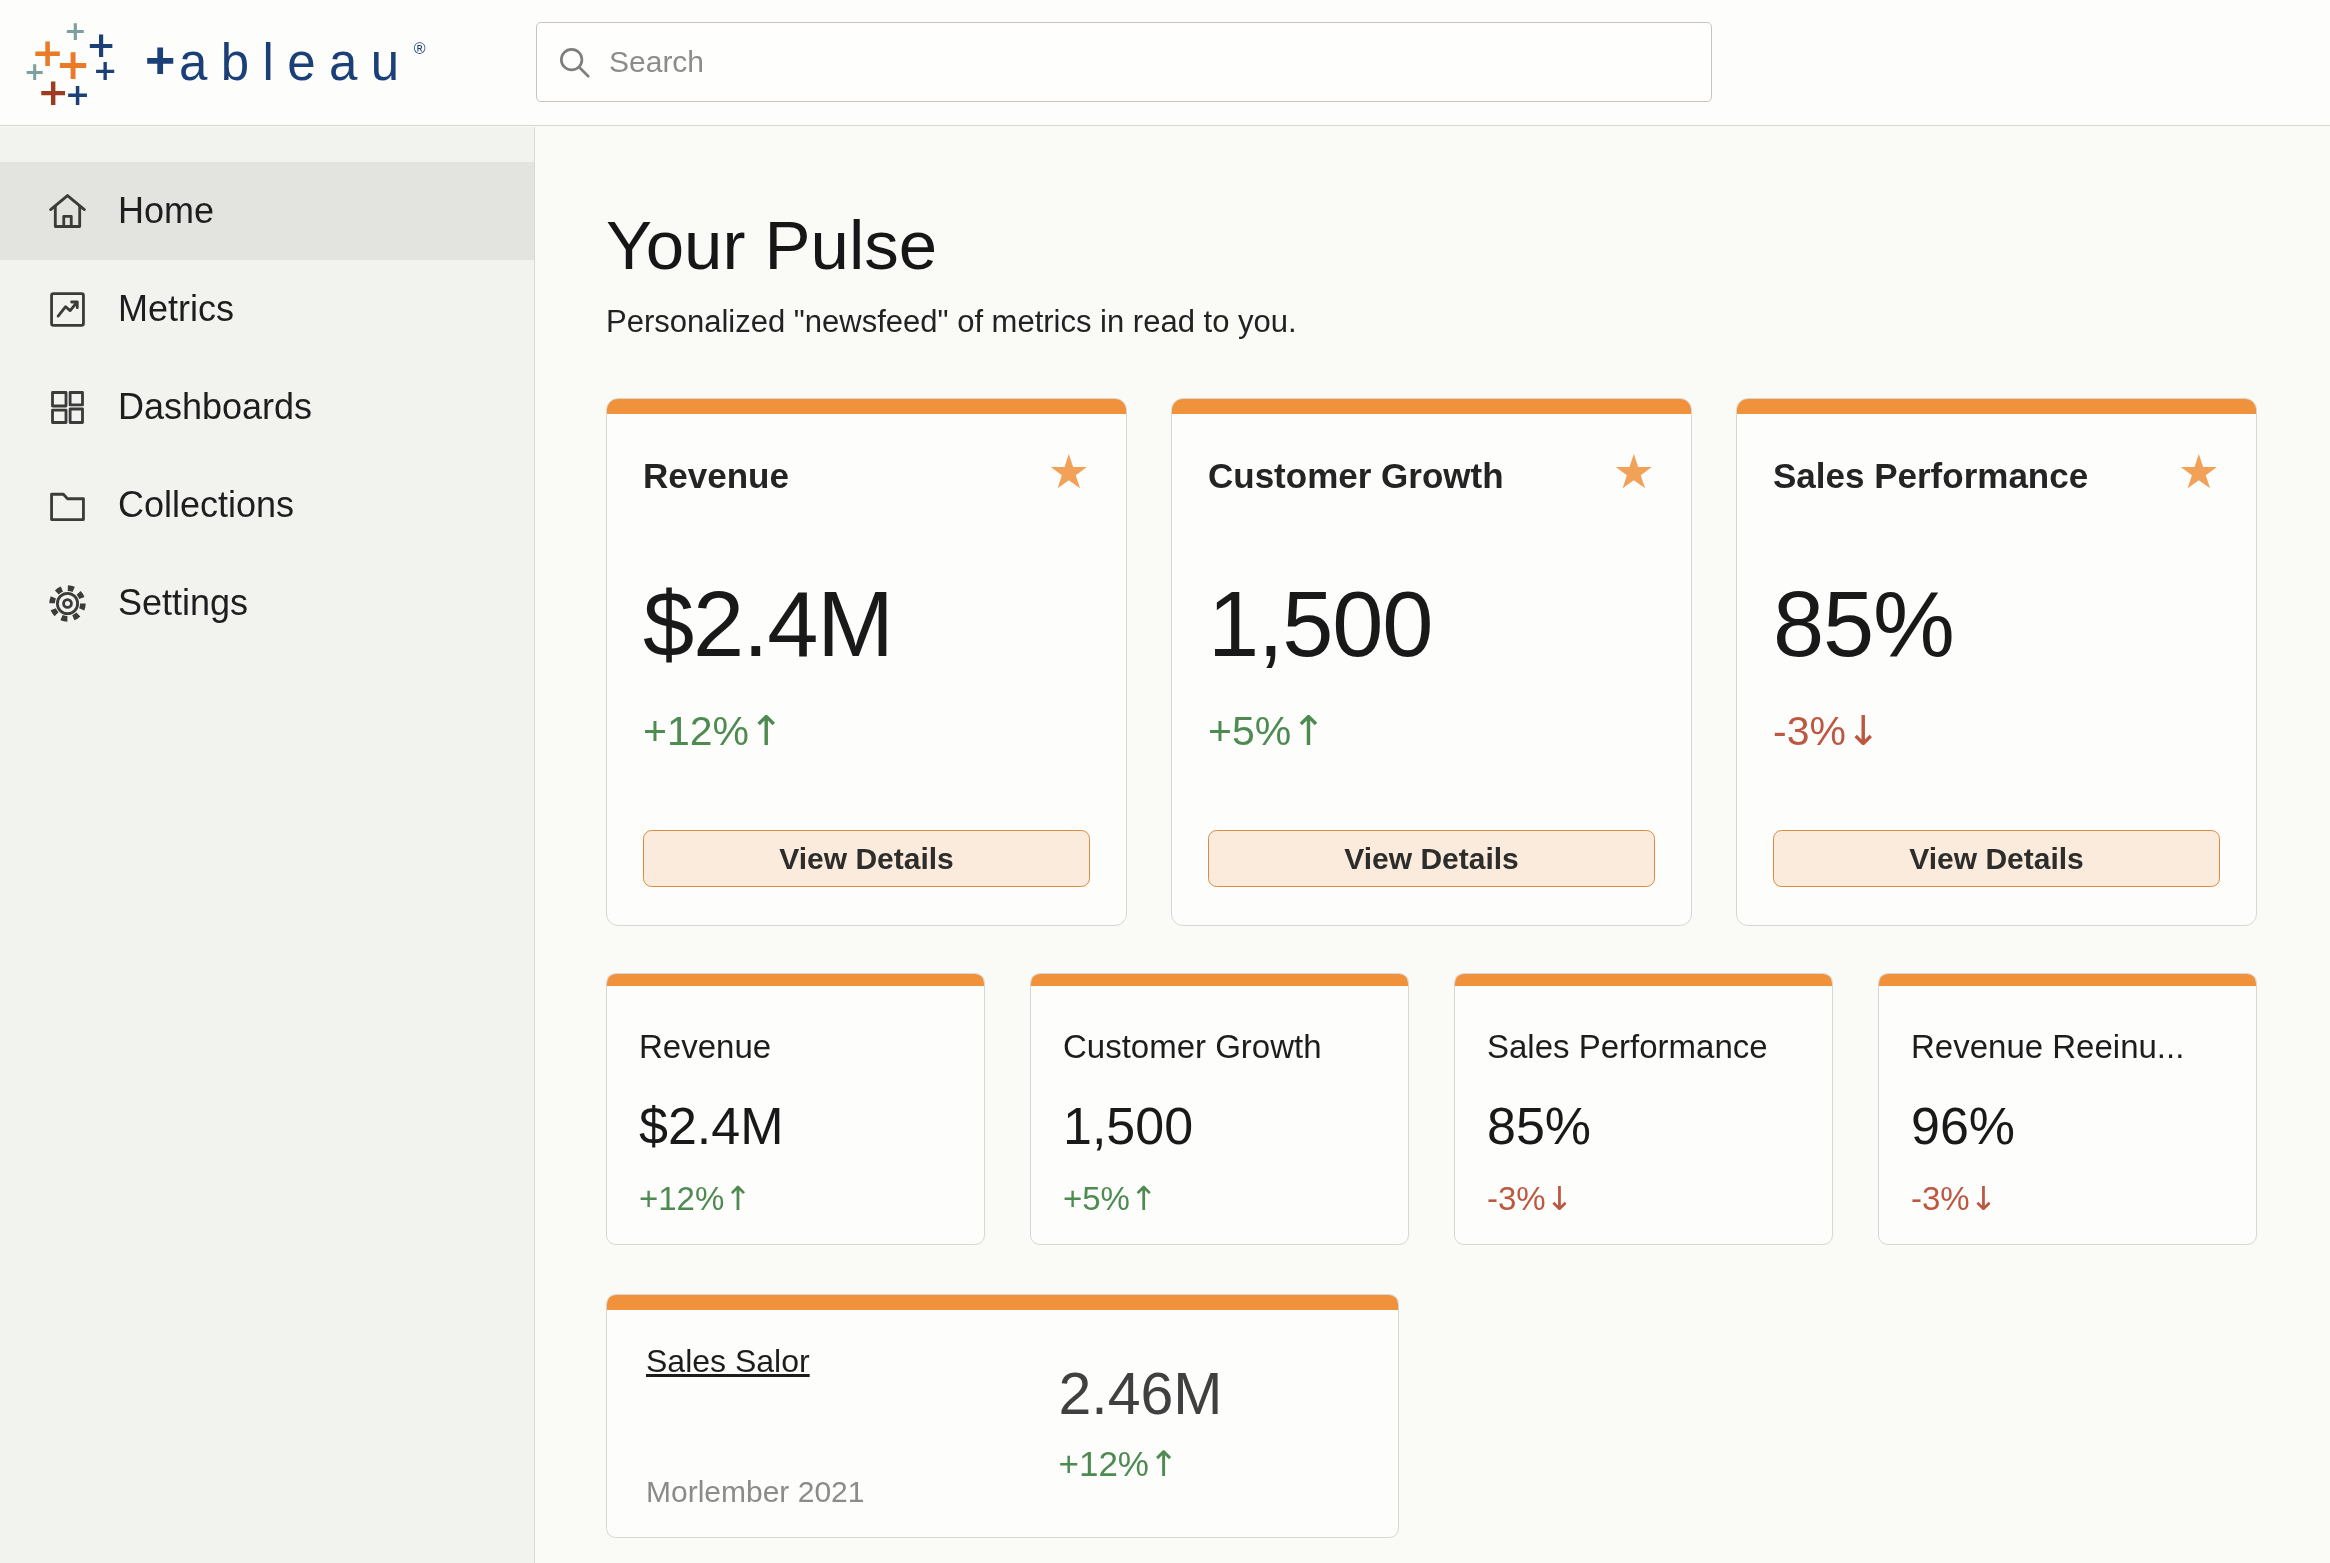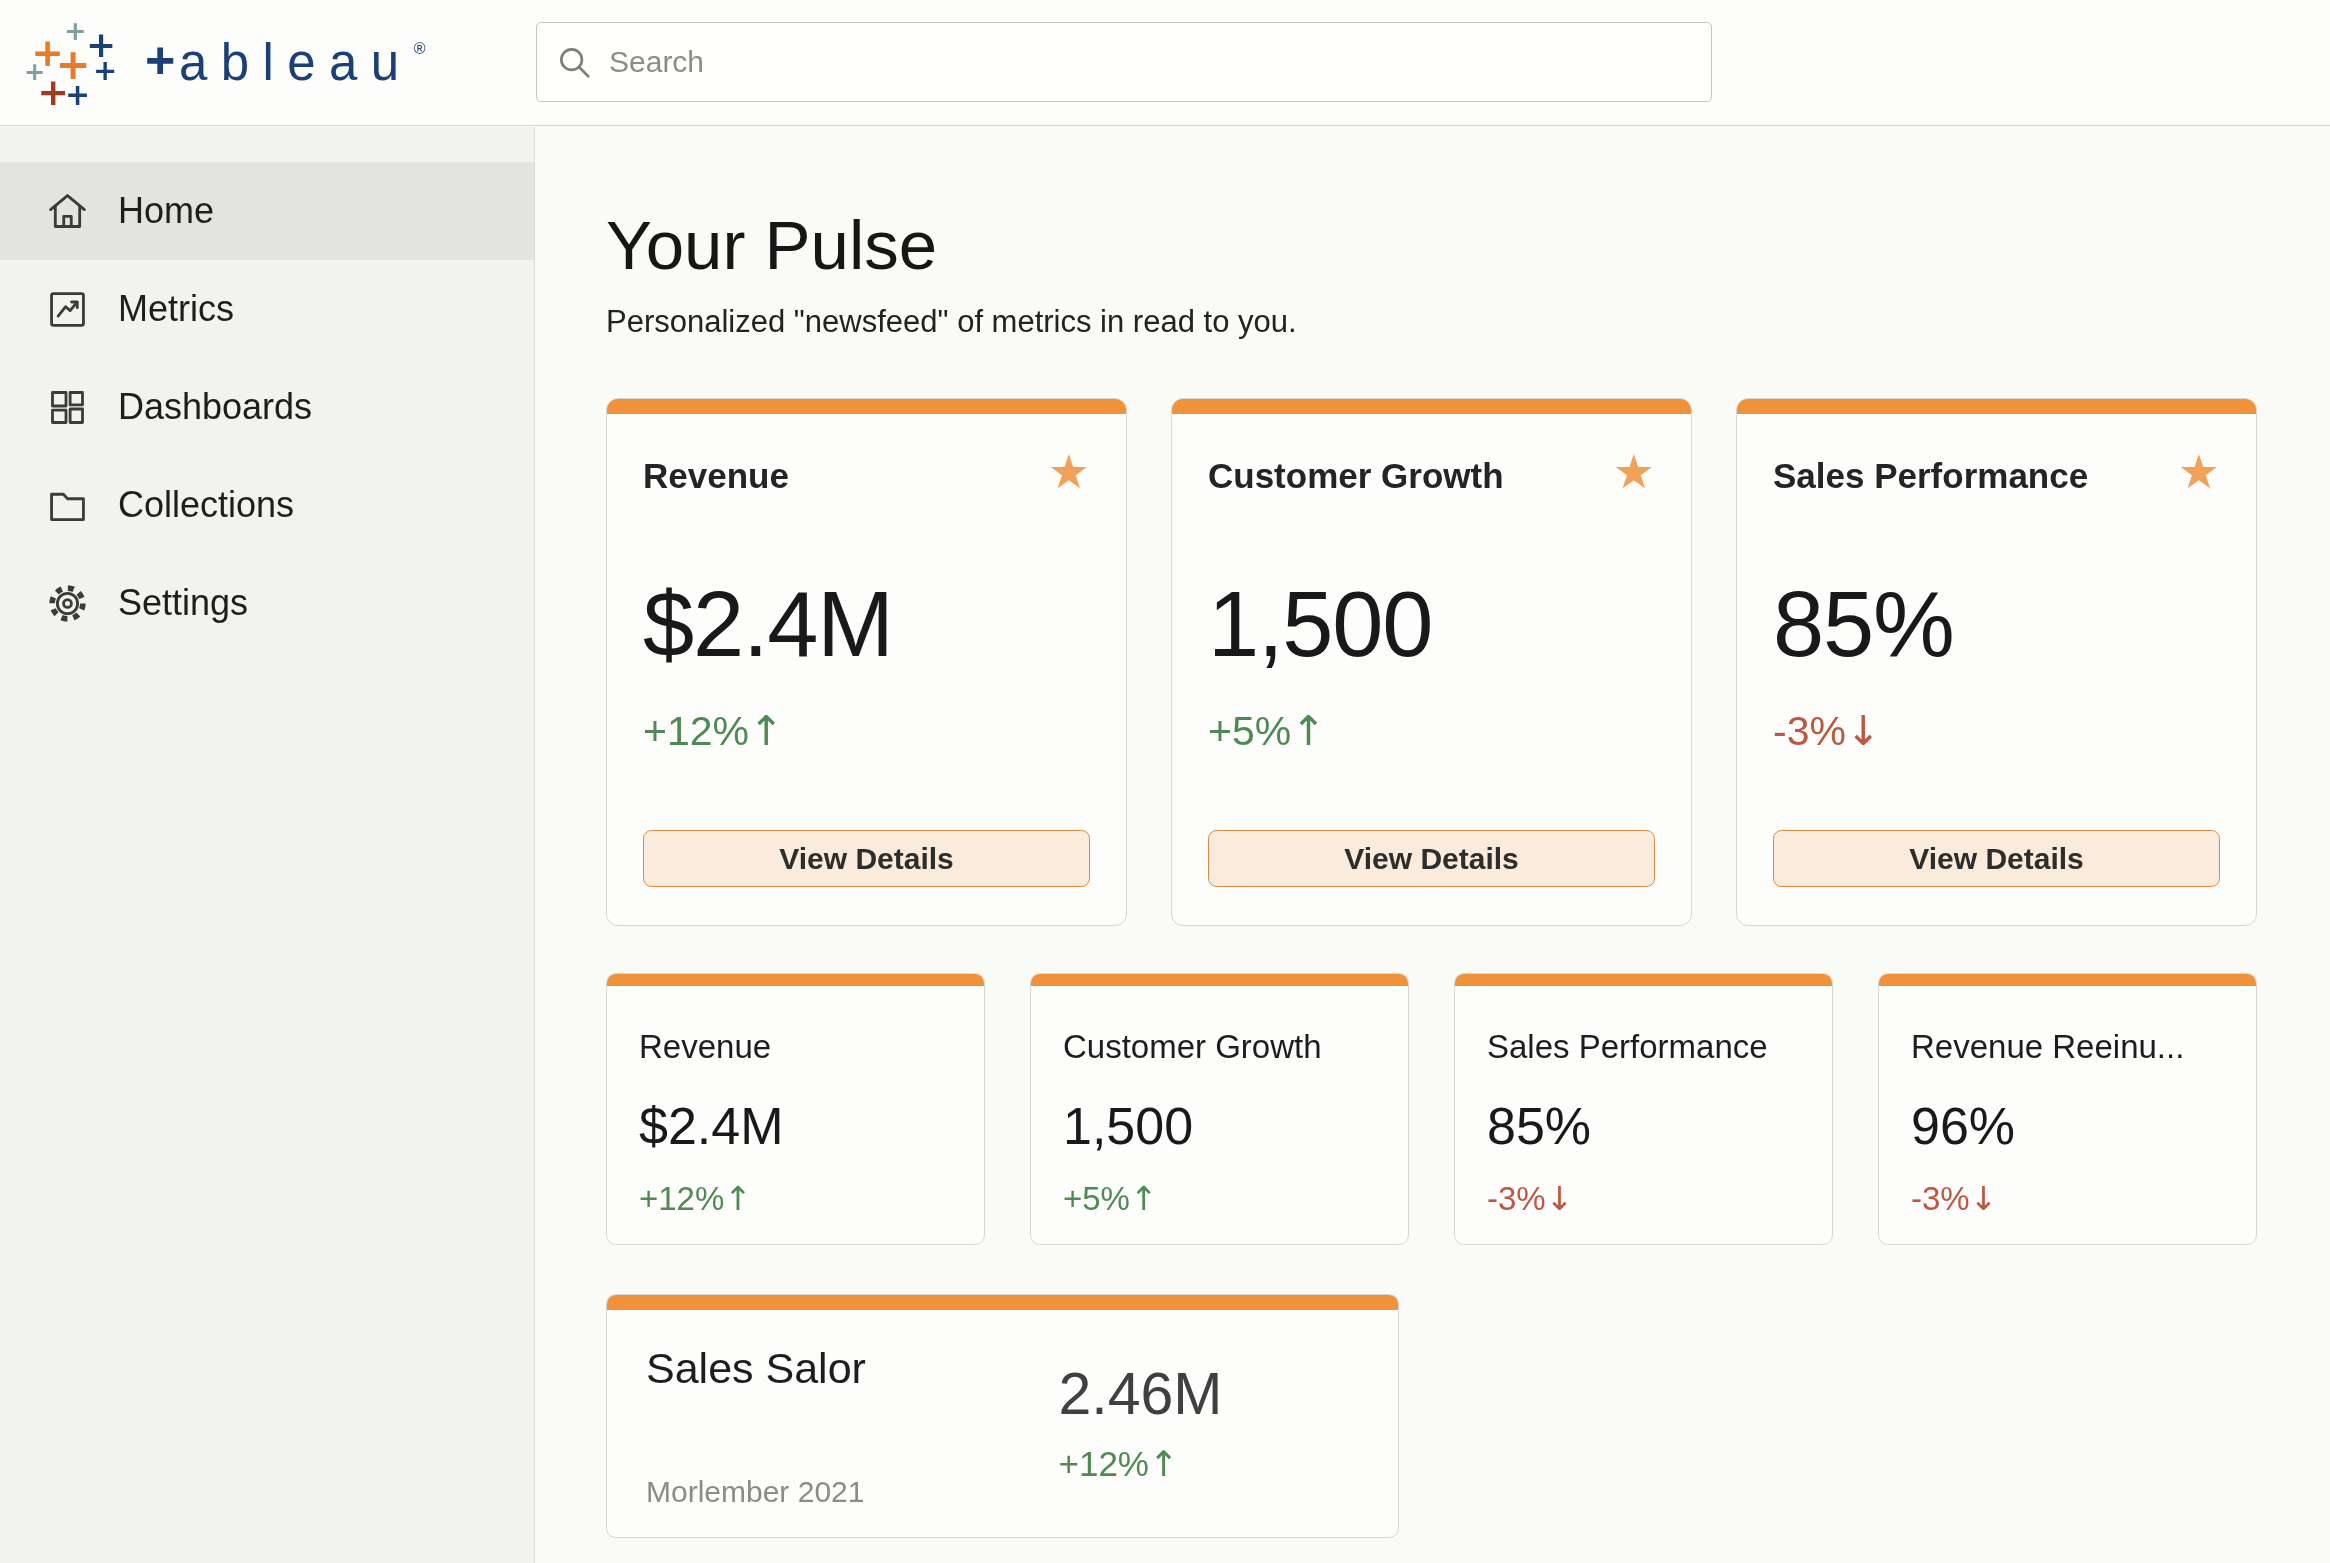--- a/index.html
+++ b/index.html
@@ -115,21 +115,21 @@
   .s-title { font-size:33px; font-weight:400; color:#1d1d1d; white-space:nowrap;
              overflow:hidden; text-overflow:ellipsis; }
   .s-value { margin-top:30px; font-size:52px; font-weight:400; color:#191919; }
   .s-delta { margin-top:23px; font-size:33px; }
 
   
   .wide-card { margin-top:49px; width:793px; height:244px; border-radius:9.7px; }
   .wide-card .accent-bar { height:14.6px; }
   .wide-body { flex:1; display:flex; flex-direction:row; padding:30px 39px 28px; }
   .w-left { width:50%; display:flex; flex-direction:column; }
-  .w-title { font-size:43px; font-weight:400; color:#1d1d1d; line-height:1.32; }
+  .w-title { font-size:32px; font-weight:400; color:#1d1d1d; line-height:1.32;text-decoration:underline; }
   .w-period { margin-top:auto; font-size:30px; color:#8B8B89; }
   .w-right { flex:1; padding-left:56px; display:flex; flex-direction:column;
              justify-content:center; margin-top:-4.9px; }
   .w-value { font-size:59px; font-weight:400; color:#404040; }
   .w-delta { margin-top:16px; font-size:35px; }
 </style>
 </head>
 <body>
 
 <div id="app">

